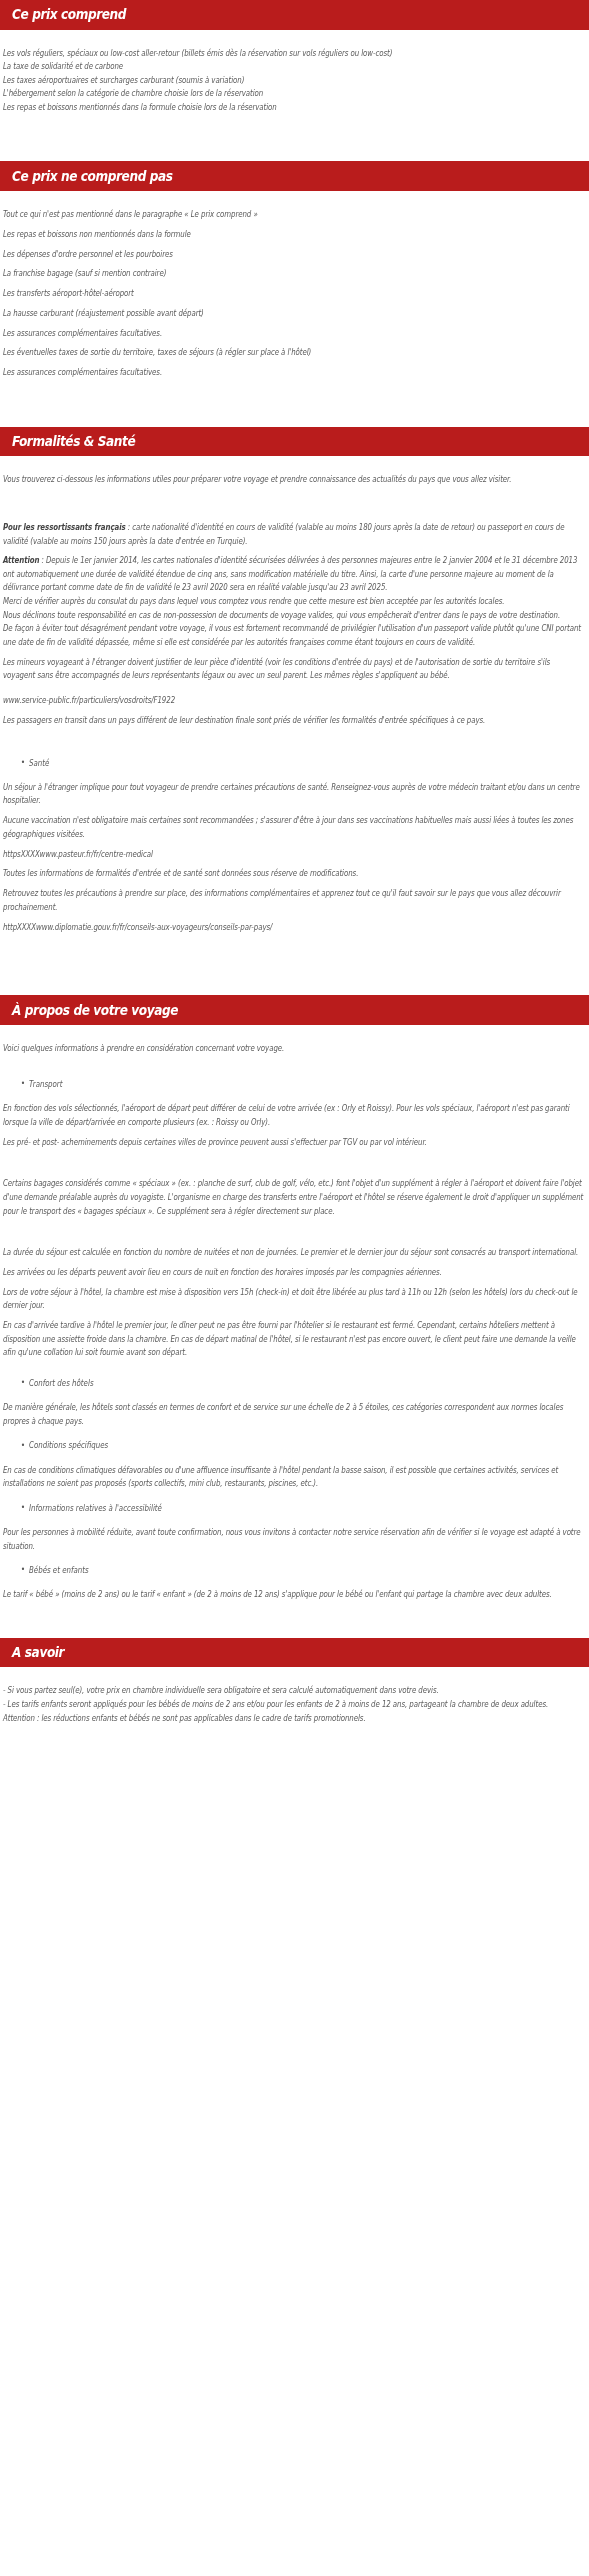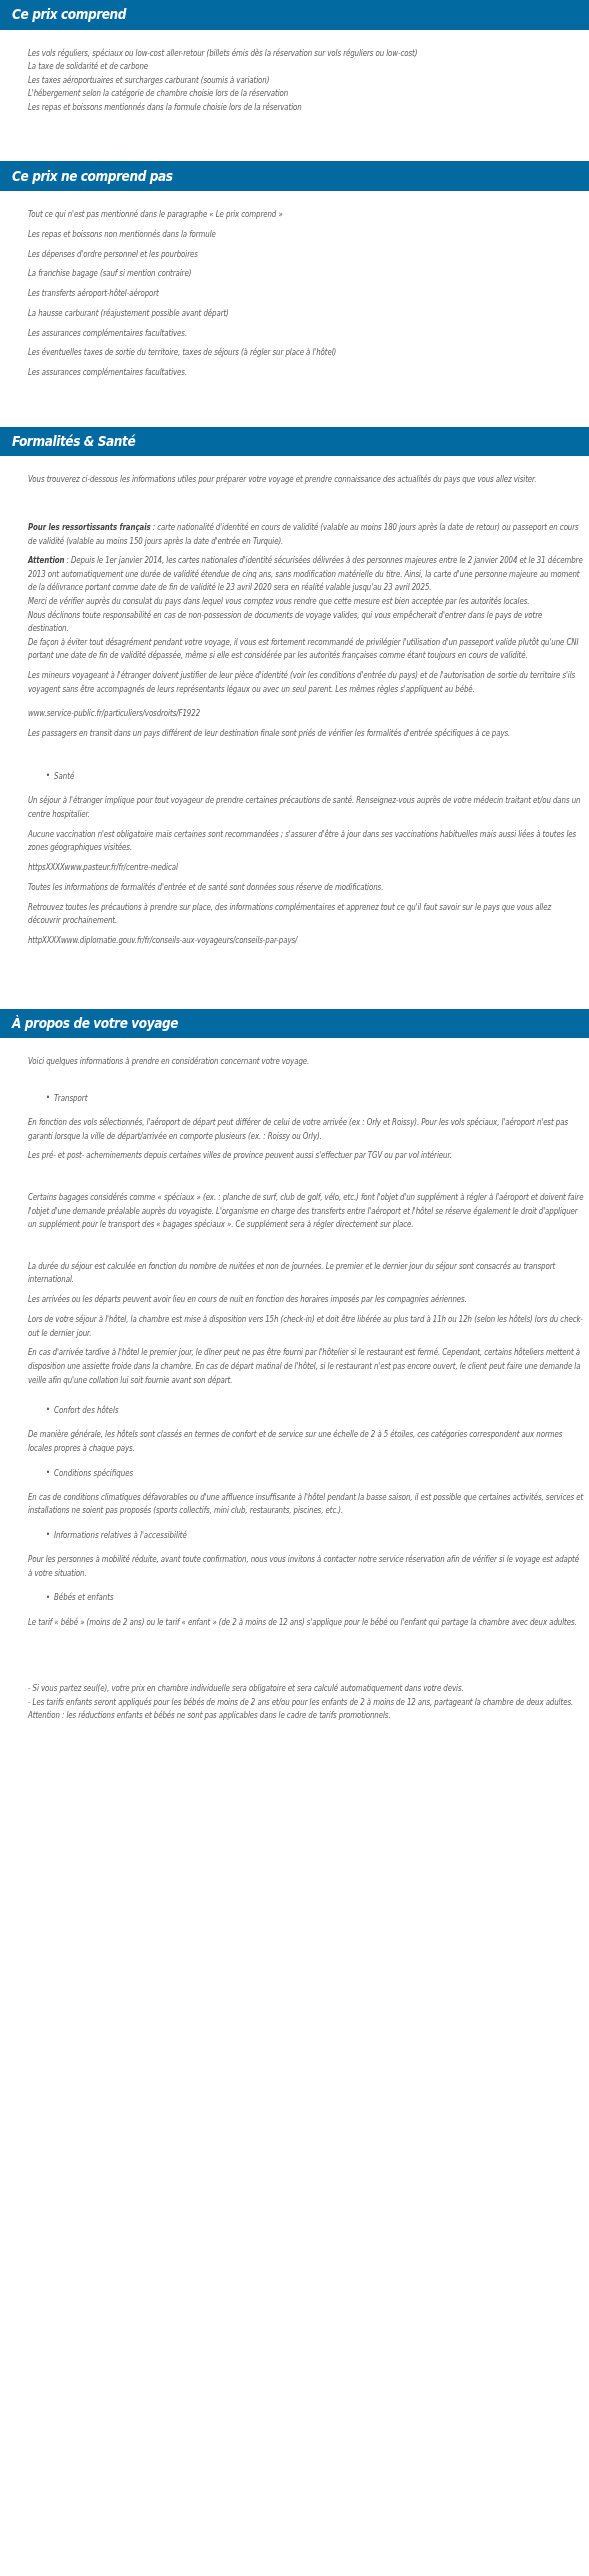--- a/index.html
+++ b/index.html
@@ -17,21 +17,21 @@
   .page {
     width: 589px;
     min-height: 2576px;
     position: relative;
     background: #ffffff;
     padding: 0;
   }
 
   
   .banner {
-    background: #0369a1;
+    background: #b91c1c;
     width: 100%;
     height: 29.5px;
     display: flex;
     align-items: center;
     padding-left: 12.4px;
   }
   .banner-title {
     color: #ffffff;
     font-family: "DejaVu Sans", sans-serif;
     font-size: 14.8px;
@@ -40,21 +40,20 @@
     letter-spacing: -0.5px;
     transform: scaleX(0.82);
     transform-origin: left center;
     white-space: nowrap;
     line-height: 1;
   }
 
   
   .body-block {
     padding: 0 4.7px 0 3.1px;
-    margin-left: 25px;
   }
   p.para {
     font-family: "DejaVu Sans", sans-serif;
     font-style: italic;
     font-size: 8px;
     line-height: 13.6px;
     color: #5a5a5a;
     margin: 0;
     transform: scaleX(0.88);
     transform-origin: left top;
@@ -270,20 +269,23 @@
 
     <ul class="bullets">
       <li>Bébés et enfants</li>
     </ul>
     <div class="gap-s"></div>
     <p class="para">Le tarif « bébé » (moins de 2 ans) ou le tarif « enfant » (de 2 à moins de 12 ans) s'applique pour le bébé ou l'enfant qui partage la chambre avec deux adultes.</p>
   </div>
 
   <div style="height:36px"></div>
 
+  <div class="banner">
+    <div class="banner-title">A savoir</div>
+  </div>
   <div class="gap-m"></div>
   <div class="body-block">
     <p class="para">- Si vous partez seul(e), votre prix en chambre individuelle sera obligatoire et sera calculé automatiquement dans votre devis.</p>
     <p class="para">- Les tarifs enfants seront appliqués pour les bébés de moins de 2 ans et/ou pour les enfants de 2 à moins de 12 ans, partageant la chambre de deux adultes.</p>
     <p class="para">Attention : les réductions enfants et bébés ne sont pas applicables dans le cadre de tarifs promotionnels.</p>
   </div>
 
   <div style="height:18.7px"></div>
 
 </div>

